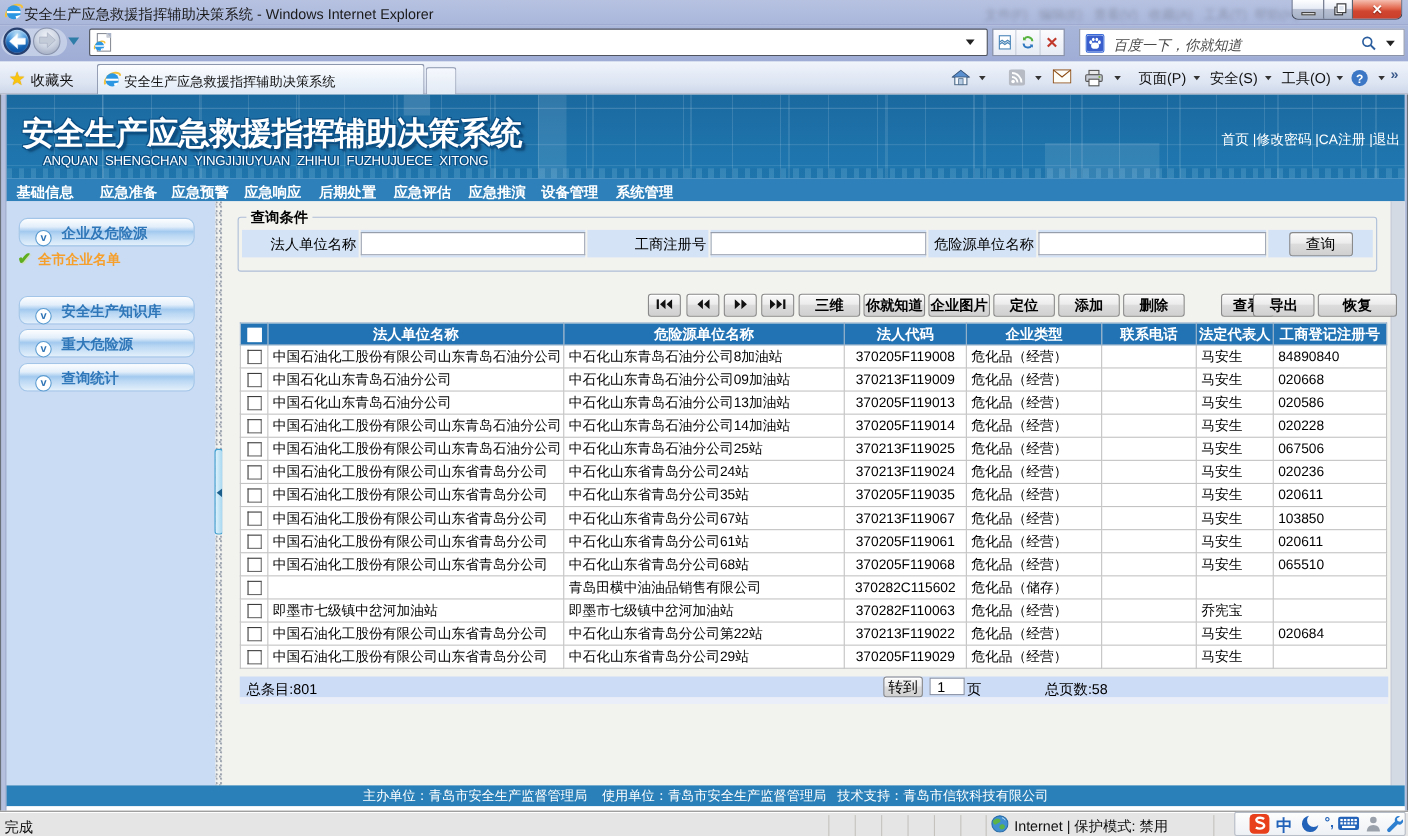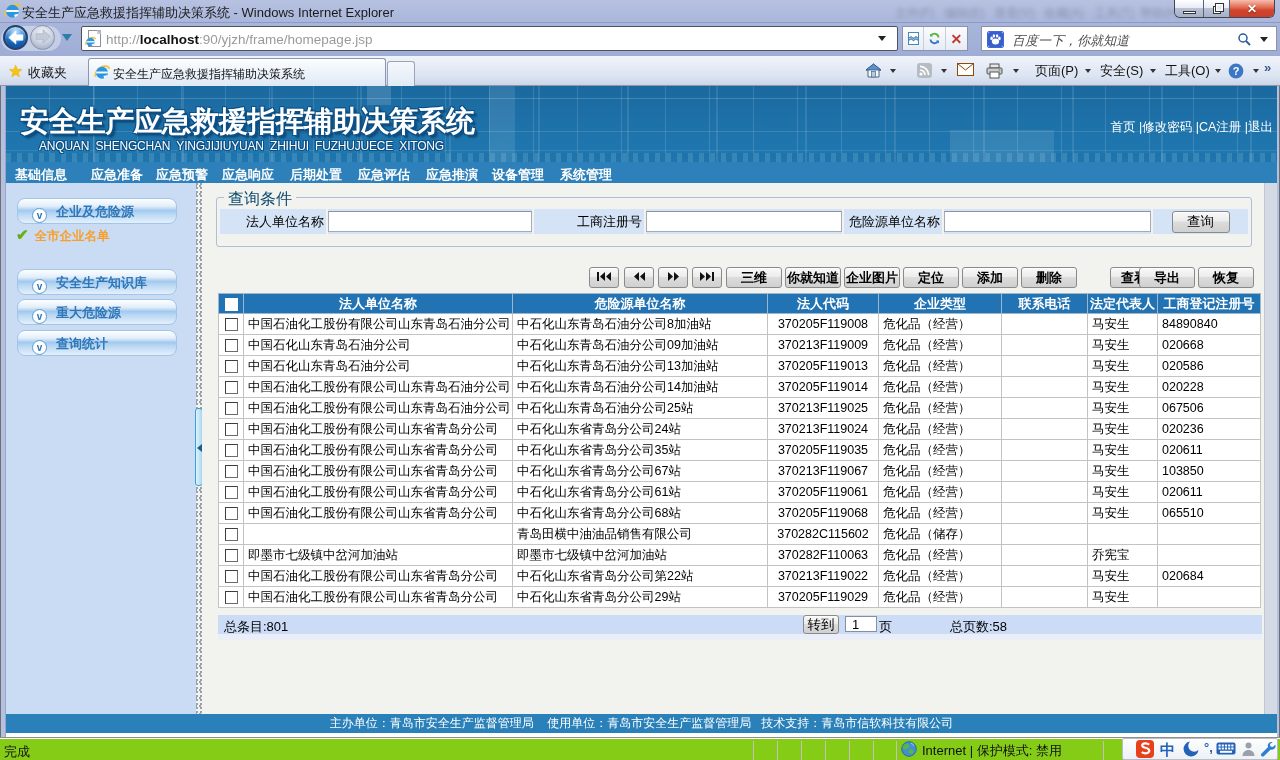--- a/index.html
+++ b/index.html
@@ -41,21 +41,21 @@
 #star{left:8px;top:61px;font-size:17px;color:#f9c40e;text-shadow:0 0 1px #c98a00;}
 #favtxt{left:28px;top:64px;font-size:13px;color:#111;}
 #tab1{left:88px;top:58px;width:298px;height:28px;background:linear-gradient(#fdfeff,#eef4fb 45%,#dfe9f5);border:1px solid #8c96ad;border-bottom:none;border-radius:3px 3px 0 0;}
 #tab1 .tl{position:absolute;left:24px;top:7px;font-size:12px;color:#111;white-space:nowrap;}
 #tabstub{left:387px;top:61px;width:28px;height:25px;background:linear-gradient(#f5f8fd,#e2eaf5);border:1px solid #9aa3b8;border-bottom:none;border-radius:3px 3px 0 0;}
 #cmdicons{left:860px;top:56px;width:420px;height:29px;font-size:13px;color:#111;}
 .ci{position:absolute;top:7px;}
 .dd{width:0;height:0;border-left:3.5px solid transparent;border-right:3.5px solid transparent;border-top:4px solid #333;display:inline-block;vertical-align:middle;margin-left:3px;}
 
 
-#statusbar{left:0;top:737px;width:1280px;height:23px;background:#84cc16;border-top:1px solid #8e8e8e;box-shadow:inset 0 1px 0 #fff;font-size:13px;color:#111;}
+#statusbar{left:0;top:737px;width:1280px;height:23px;background:#e5e5e5;border-top:1px solid #8e8e8e;box-shadow:inset 0 1px 0 #fff;font-size:13px;color:#111;}
 #statusbar .sep{position:absolute;top:3px;width:1px;height:20px;background:#c5c2be;}
 
 
 #page{left:0;top:86px;width:1280px;height:651px;background:#f2f2ef;}
 #wb-l{left:0;top:86px;width:6px;height:651px;background:#b4c0de;border-right:1px solid #98a5c6;border-left:1px solid #6a7077;box-sizing:border-box;}
 #wb-r{left:1277px;top:86px;width:3px;height:651px;background:#b4c0de;border-right:1px solid #6a7077;box-sizing:border-box;}
 
 #banner{left:6px;top:86px;width:1271px;height:76px;background:linear-gradient(180deg,#1a699f,#1e73ab 60%,#2079b1);overflow:hidden;}
 #banner .vlines{position:absolute;left:0;top:0;width:100%;height:100%;
  background:
@@ -86,21 +86,21 @@
 #handle{left:195px;top:408px;width:8px;height:78px;background:linear-gradient(90deg,#dff2fc,#a8d8f0);border:1px solid #3e9fd0;border-radius:3px;}
 #handle:after{content:"";position:absolute;left:1px;top:35px;border-top:4px solid transparent;border-bottom:4px solid transparent;border-right:5px solid #1b5e8c;}
 #content{left:202px;top:183px;width:1062px;height:531px;background:#f2f2ef;}
 #scrollstrip{left:1264px;top:183px;width:13px;height:531px;background:#d4dae4;border-left:1px solid #c0c6d2;}
 
 #pagefooter{left:6px;top:714px;width:1271px;height:19px;background:#2a80b8;color:#fff;font-size:12px;text-align:center;line-height:19px;}
 #pagegap{left:6px;top:733px;width:1271px;height:4px;background:#fff;}
 
 
 #fieldset{position:absolute;left:14px;top:14px;width:1036px;height:50px;border:1px solid #aebfd8;border-radius:3px;}
-#legend{position:absolute;left:22px;top:6px;background:#f2f2ef;padding:0 4px;color:#0c4a6e;font-weight:normal;font-size:16px;}
+#legend{position:absolute;left:22px;top:6px;background:#f2f2ef;padding:0 4px;color:#000000;font-weight:bold;font-size:13px;}
 #qtable{position:absolute;left:16px;top:24px;border-collapse:separate;border-spacing:2px;}
 #qtable td{background:#d4e3f6;height:25px;font-size:13px;color:#000;padding:0;}
 #qtable td.lab{text-align:right;padding-right:2px;white-space:nowrap;}
 #qtable td.btncell{background:#d4e3f6;text-align:center;}
 .inp{width:100%;height:21px;border:1px solid #a3abb8;border-top-color:#8b94a4;background:#fff;display:block;}
 .sel{position:relative;width:100%;height:21px;border:1px solid #8b94a4;background:#fff;font-size:13px;line-height:19px;padding-left:4px;color:#000;box-sizing:border-box;}
 .sel .sarr{position:absolute;right:6px;top:8px;width:0;height:0;border-left:4.5px solid transparent;border-right:4.5px solid transparent;border-top:5px solid #111;}
 .wbtn{display:inline-block;height:22px;border:1px solid #8a8a8a;border-radius:3px;background:linear-gradient(#f9f9f9,#ececec 45%,#dcdcdc 50%,#d0d0d0);font-size:13.5px;color:#000;text-align:center;line-height:20px;box-shadow:inset 0 1px 0 #fff;}
 #toolbtns .wbtn{position:absolute;top:84px;height:21px;font-size:13px;font-weight:bold;letter-spacing:0;}
 #toolbtns .nav{width:30px;line-height:17px;}
@@ -154,21 +154,20 @@
 <div class="abs" id="addrfield">
     <span style="position:absolute;left:6px;top:3px;width:13px;height:17px;background:#fff;border:1px solid #8a8f98;display:inline-block;">
       <span style="position:absolute;right:-1px;top:-1px;width:0;height:0;border-left:4px solid #c8ccd4;border-top:4px solid #aab4c8;"></span>
     </span>
     <span style="position:absolute;left:3px;top:9px;"><svg width="11" height="11" viewBox="0 0 17 17">
         <path d="M1.8 13.5C-.2 9.5 5.8 2.6 11.3 2.3c2.9-.15 4.8 1.1 5.1 3" fill="none" stroke="#f2c23e" stroke-width="2.2"></path>
         <circle cx="8.5" cy="9.2" r="6.4" fill="#2b97e2"></circle>
         <rect x="2.3" y="8" width="12.4" height="2" fill="#fff"></rect>
         <path d="M14.7 11.7a6.4 6.4 0 0 1-3.8 3.6l-.8-2.6z" fill="#fff"></path>
       </svg></span>
-    <span class="url"><span style="color:#9a9a9a">http://</span><b>localhost</b>:90/yjzh/frame/homepage.jsp</span>
   </div>
 <div class="abs" id="addrdrop"></div>
 <div class="abs" id="abtns">
     <div class="ab" id="ab1">
       <svg width="13" height="15" viewBox="0 0 13 15">
         <rect x="1.5" y="1.5" width="10" height="12" fill="#fff" stroke="#4a86b8"></rect>
         <path d="M1.5 7.5l2.5-1.8 2.5 1.8 2.5-1.8 2.5 1.8" fill="none" stroke="#4a86b8" stroke-width="1.1"></path>
         <path d="M1.5 9.5l2.5-1.8 2.5 1.8 2.5-1.8 2.5 1.8" fill="none" stroke="#4a86b8" stroke-width="1.1"></path>
       </svg>
     </div>
@@ -331,21 +330,21 @@
           <rect x="13" y="0" width="2" height="9" fill="#111"></rect>
         </svg></span>
     <span class="wbtn" style="left:524px;width:56px;">三维</span>
     <span class="wbtn" style="left:583px;width:56px;">你就知道</span>
     <span class="wbtn" style="left:642px;width:56px;">企业图片</span>
     <span class="wbtn" style="left:701px;width:56px;">定位</span>
     <span class="wbtn" style="left:760px;width:56px;">添加</span>
     <span class="wbtn" style="left:819px;width:56px;">删除</span>
     <span class="wbtn" style="left:908px;width:48px;">查看</span>
     <span class="wbtn" style="left:937px;width:56px;">导出</span>
-    <span class="wbtn" style="left:996px;width:56px;">恢复</span>
+    <span class="wbtn" style="left:996px;width:72px;">恢复</span>
   </div>
   <table id="dtable">
     <tbody>
         <tr>
       <th style="width:25px;"><span class="cbx" style="border-color:#fff;"></span></th>
       <th style="width:269px;">法人单位名称</th>
       <th style="width:255px;">危险源单位名称</th>
       <th style="width:111px;">法人代码</th>
       <th style="width:123px;">企业类型</th>
       <th style="width:86px;">联系电话</th>

